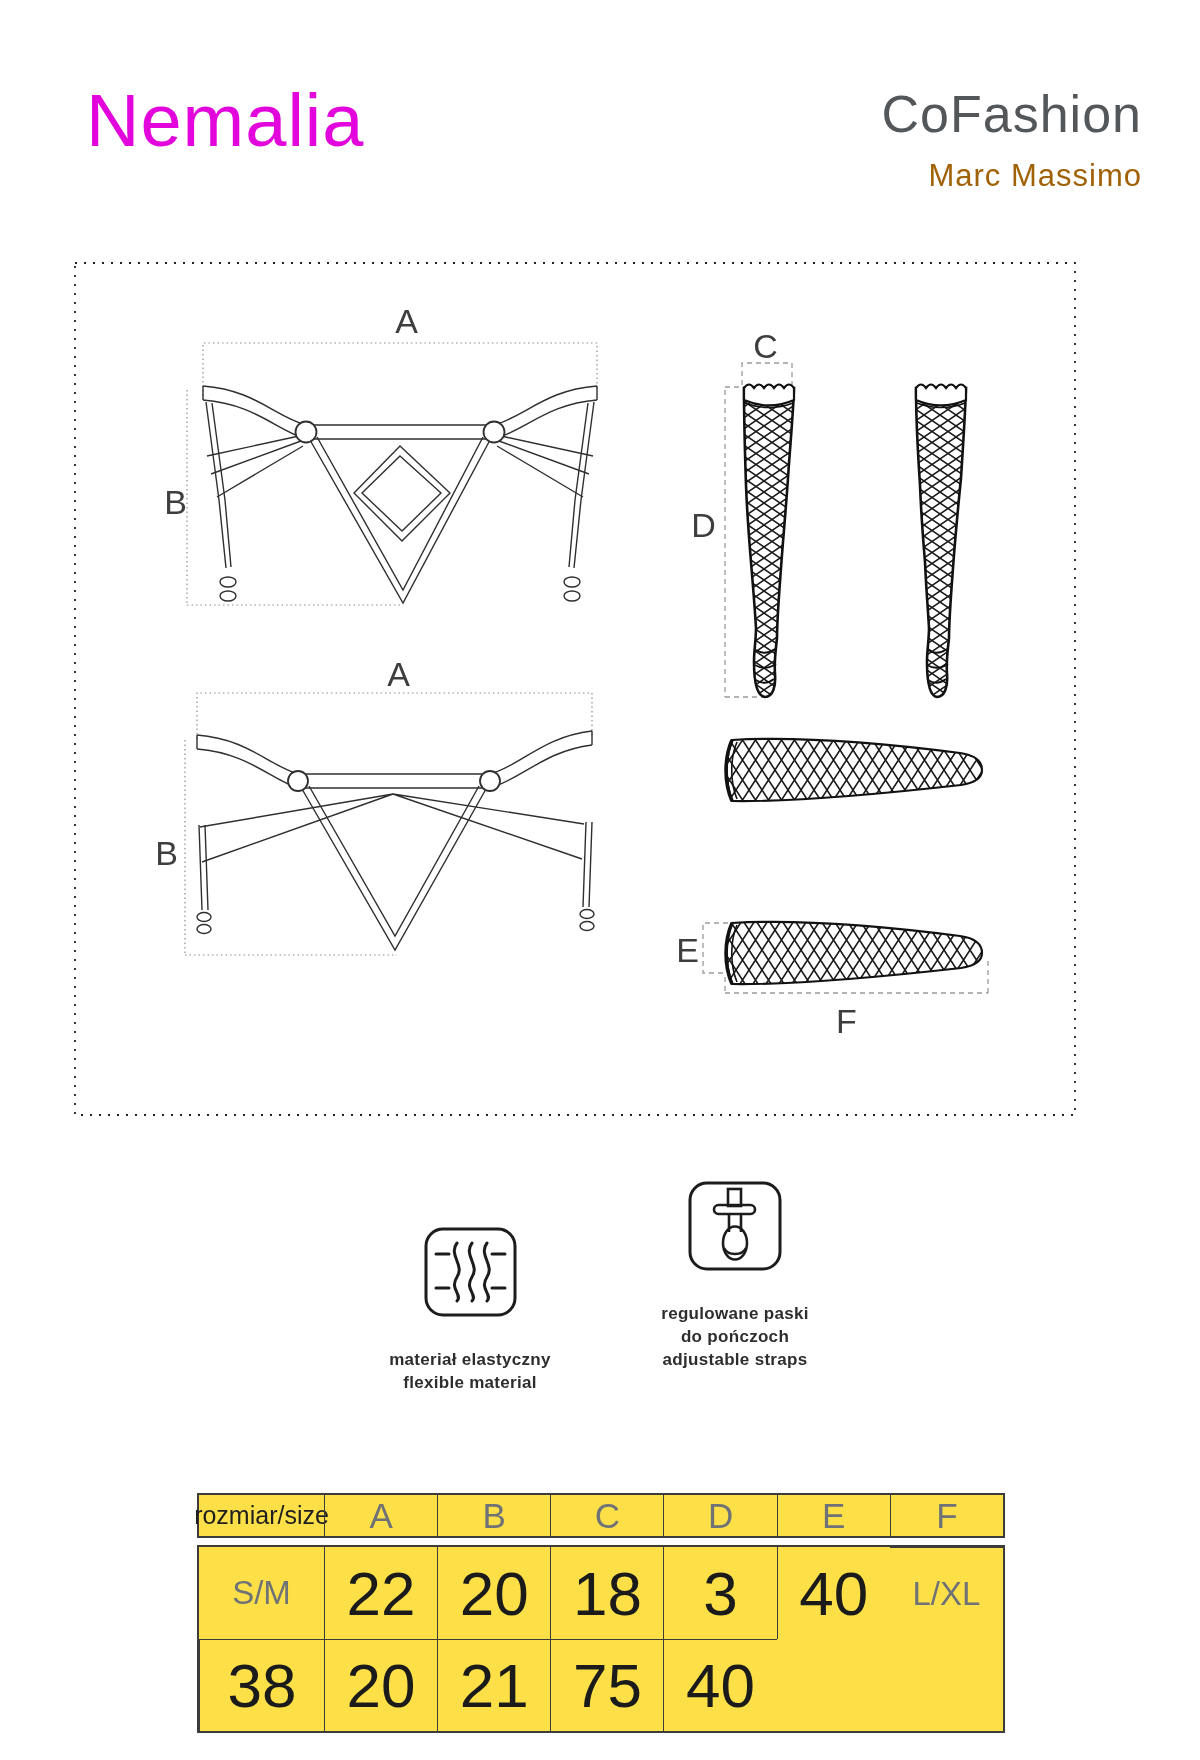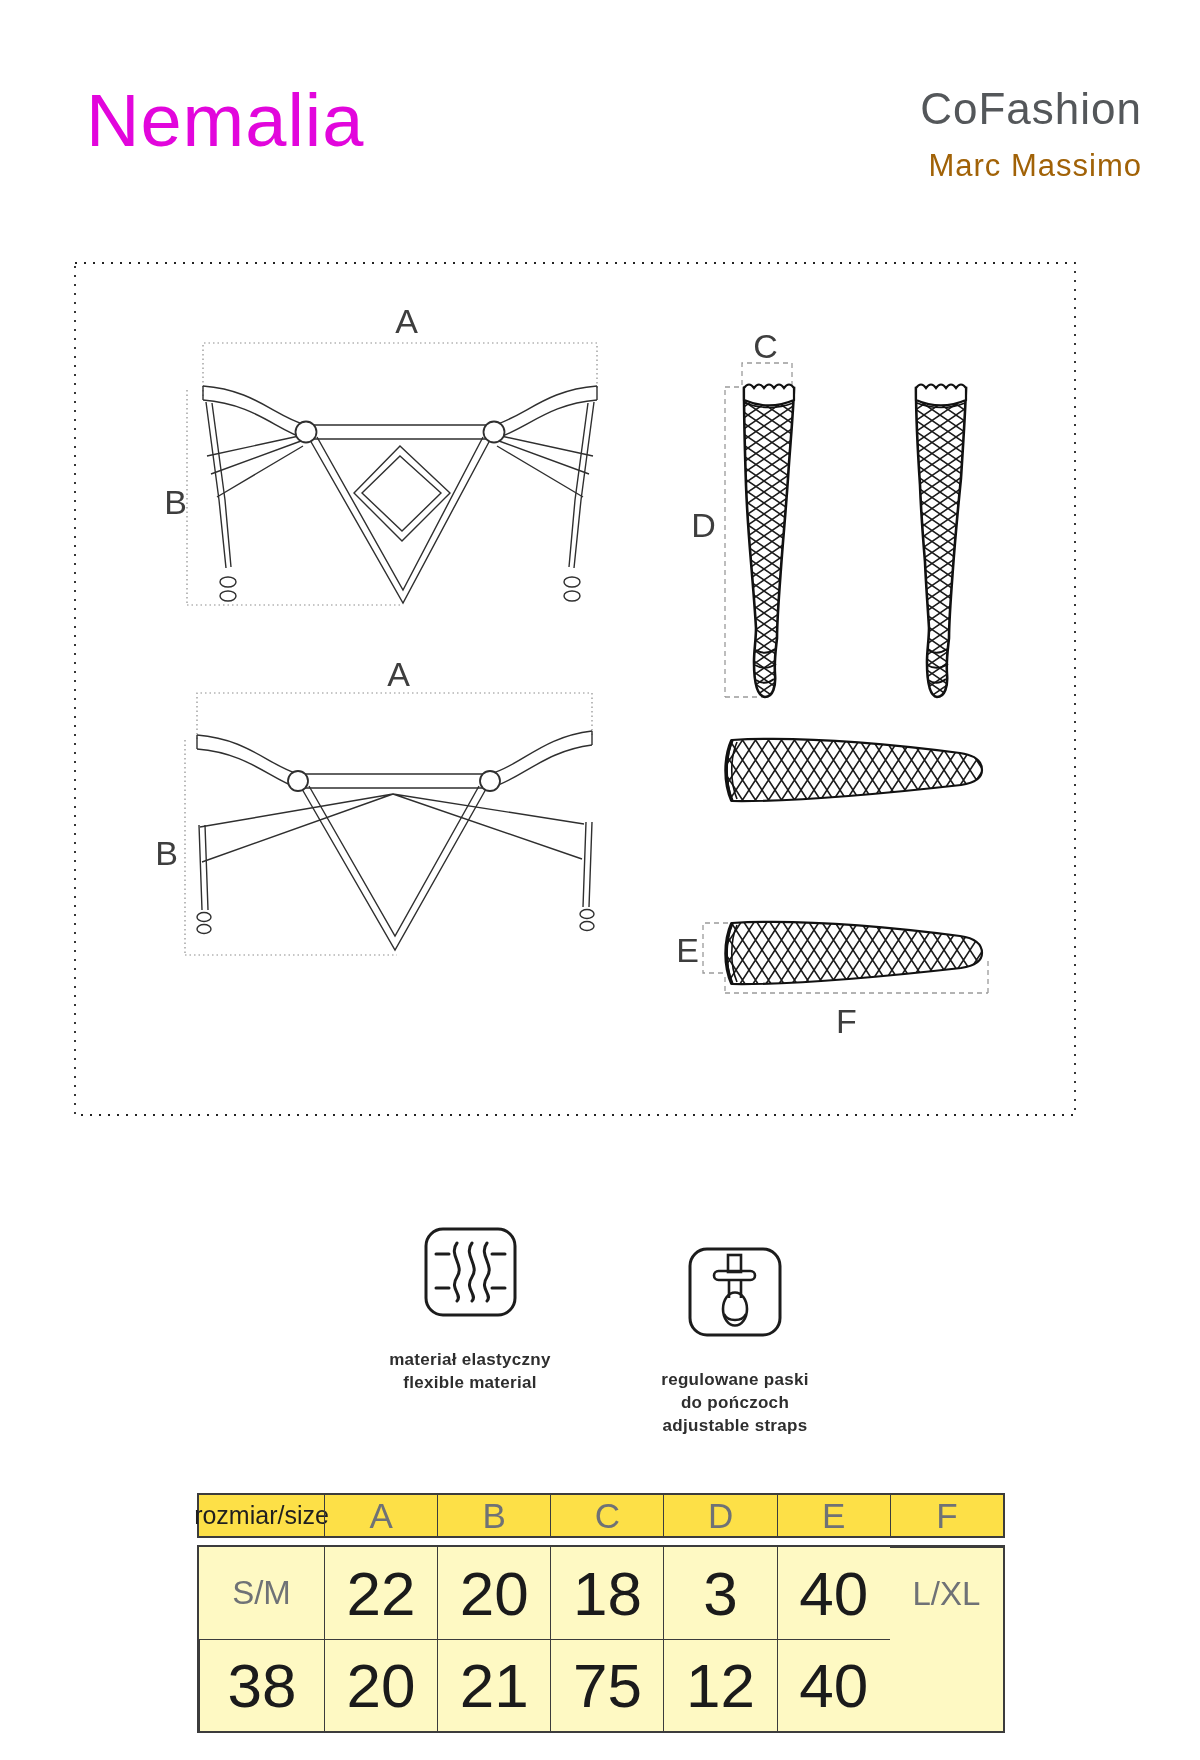--- a/index.html
+++ b/index.html
@@ -3,44 +3,44 @@
 <meta charset="utf-8">
 <style>
   html,body{margin:0;padding:0;background:#fff;}
   .page{position:relative;width:1200px;height:1760px;background:#ffffff;overflow:hidden;
         font-family:Liberation Sans, sans-serif;}
 
   
   .product-name{position:absolute;left:86px;top:78px;font-size:74px;font-weight:300;
                 color:#e206dc;letter-spacing:1px;}
   .brand-block{position:absolute;right:58px;top:84px;text-align:right;}
-  .brand-name{font-size:44px;font-weight:200;color:#54575a;letter-spacing:1px;}
+  .brand-name{font-size:52px;font-weight:200;color:#54575a;letter-spacing:1px;}
   .designer-name{font-size:31px;font-weight:300;color:#a16207;margin-top:14px;letter-spacing:1px;}
 
   
   .diagram{position:absolute;left:60px;top:250px;width:1040px;height:880px;}
   .diagram svg{position:absolute;left:0;top:0;}
   .dim{position:absolute;transform:translate(-50%,-50%);font-size:34px;font-weight:300;
        color:#3e3e3e;letter-spacing:1px;}
 
   
   .feature{position:absolute;width:280px;text-align:center;}
   .feature-1{left:330px;top:1226px;}
-  .feature-2{left:595px;top:1246px;}
+  .feature-2{left:595px;top:1180px;}
   .feature .icon{display:block;margin:0 auto;}
   .feature .caption{margin-top:30px;font-size:17px;font-weight:600;color:#2e2e2e;
                     line-height:23px;letter-spacing:0.3px;}
 
   
   .size-table-header{position:absolute;left:197px;top:1493px;width:808px;height:45px;
       display:grid;grid-template-columns:125px repeat(6,1fr);
       border:2px solid #3c3c3c;box-sizing:border-box;background:#fde047;}
   .size-table-body{position:absolute;left:197px;top:1545px;width:808px;height:188px;
       display:grid;grid-template-columns:125px repeat(6,1fr);grid-template-rows:1fr 1fr;
-      border:2px solid #3c3c3c;box-sizing:border-box;background:#fef9c3;}
+      border:2px solid #3c3c3c;box-sizing:border-box;background:#fde047;}
   .cell{display:flex;align-items:center;justify-content:center;box-sizing:border-box;}
   .cell + .cell{border-left:1.5px solid #3c3c3c;}
   .size-table-body .cell.r2{border-top:1.5px solid #3c3c3c;}
   .size-table-body .cell.c0{border-left:none;}
   .corner-label{font-size:25px;font-weight:400;color:#1f1f1f;}
   .col-letter{font-size:35px;font-weight:300;color:#6f7276;}
   .size-label{font-size:33px;font-weight:300;color:#6f7276;}
   .size-value{font-size:62px;font-weight:100;color:#1b1b1b;}
 </style>
 </head>
@@ -240,17 +240,16 @@
     <div class="cell size-value">20</div>
     <div class="cell size-value">18</div>
     <div class="cell size-value">3</div>
     <div class="cell size-value">40</div>
 
     <div class="cell c0 r2 size-label">L/XL</div>
     <div class="cell r2 size-value">38</div>
     <div class="cell r2 size-value">20</div>
     <div class="cell r2 size-value">21</div>
     <div class="cell r2 size-value">75</div>
-    <div class="cell r2 size-value">12</div>
     <div class="cell r2 size-value">40</div>
   </div>
 
 </div>
 
 </body></html>

